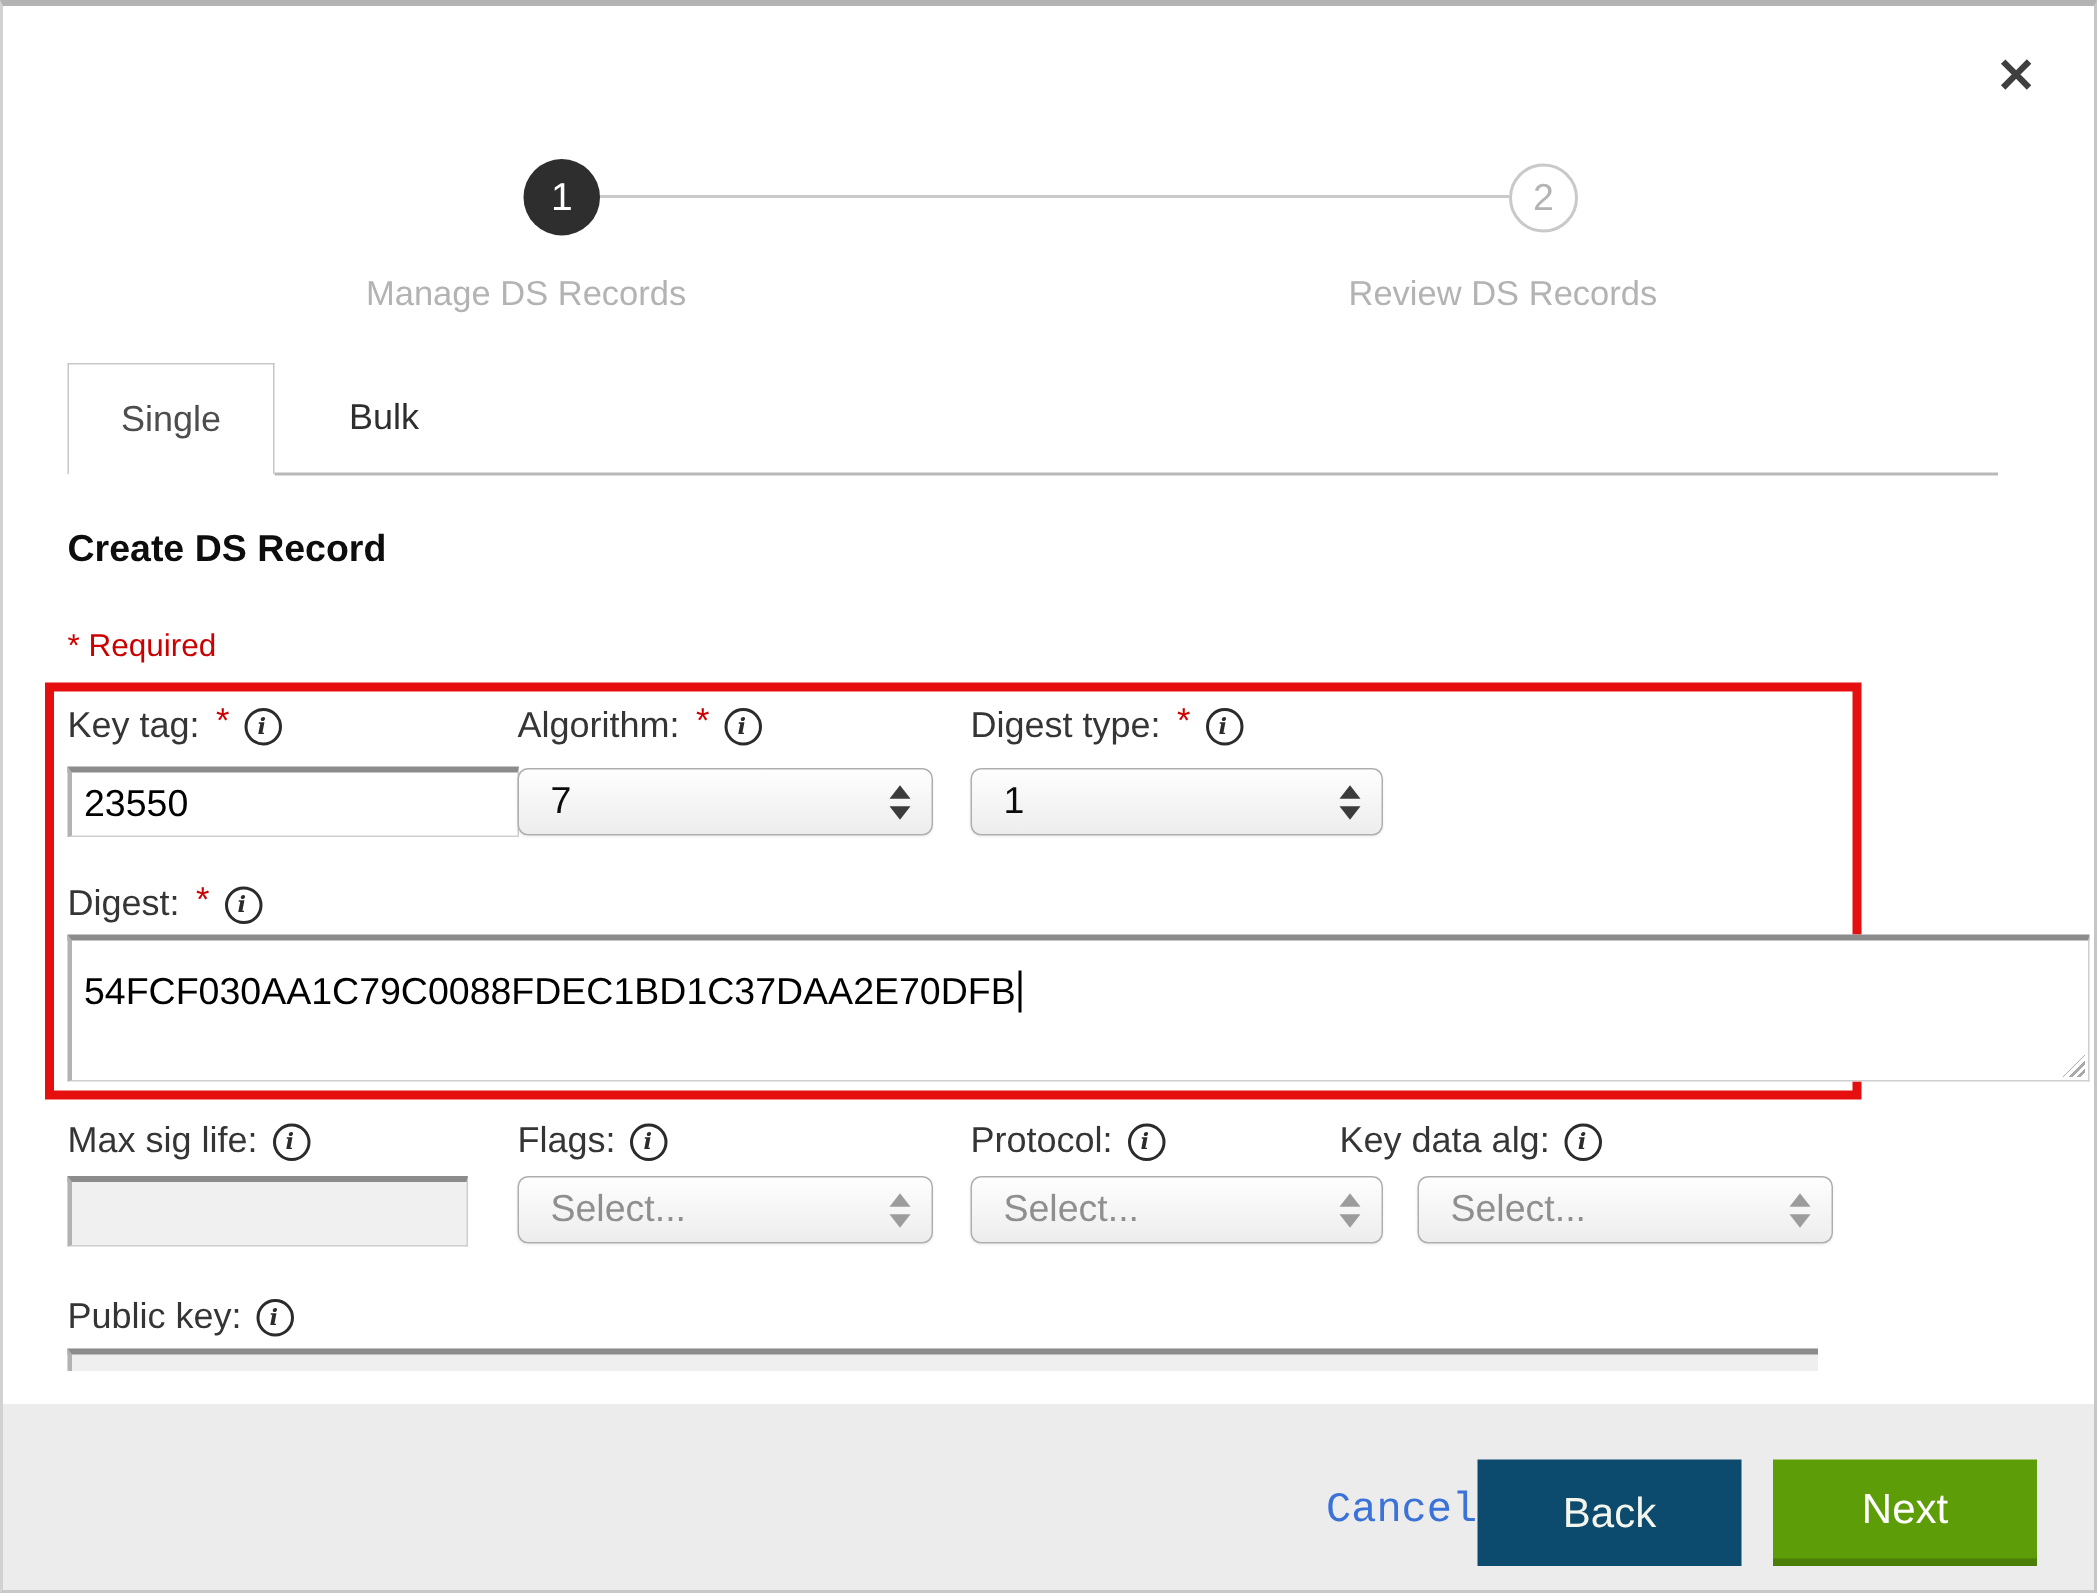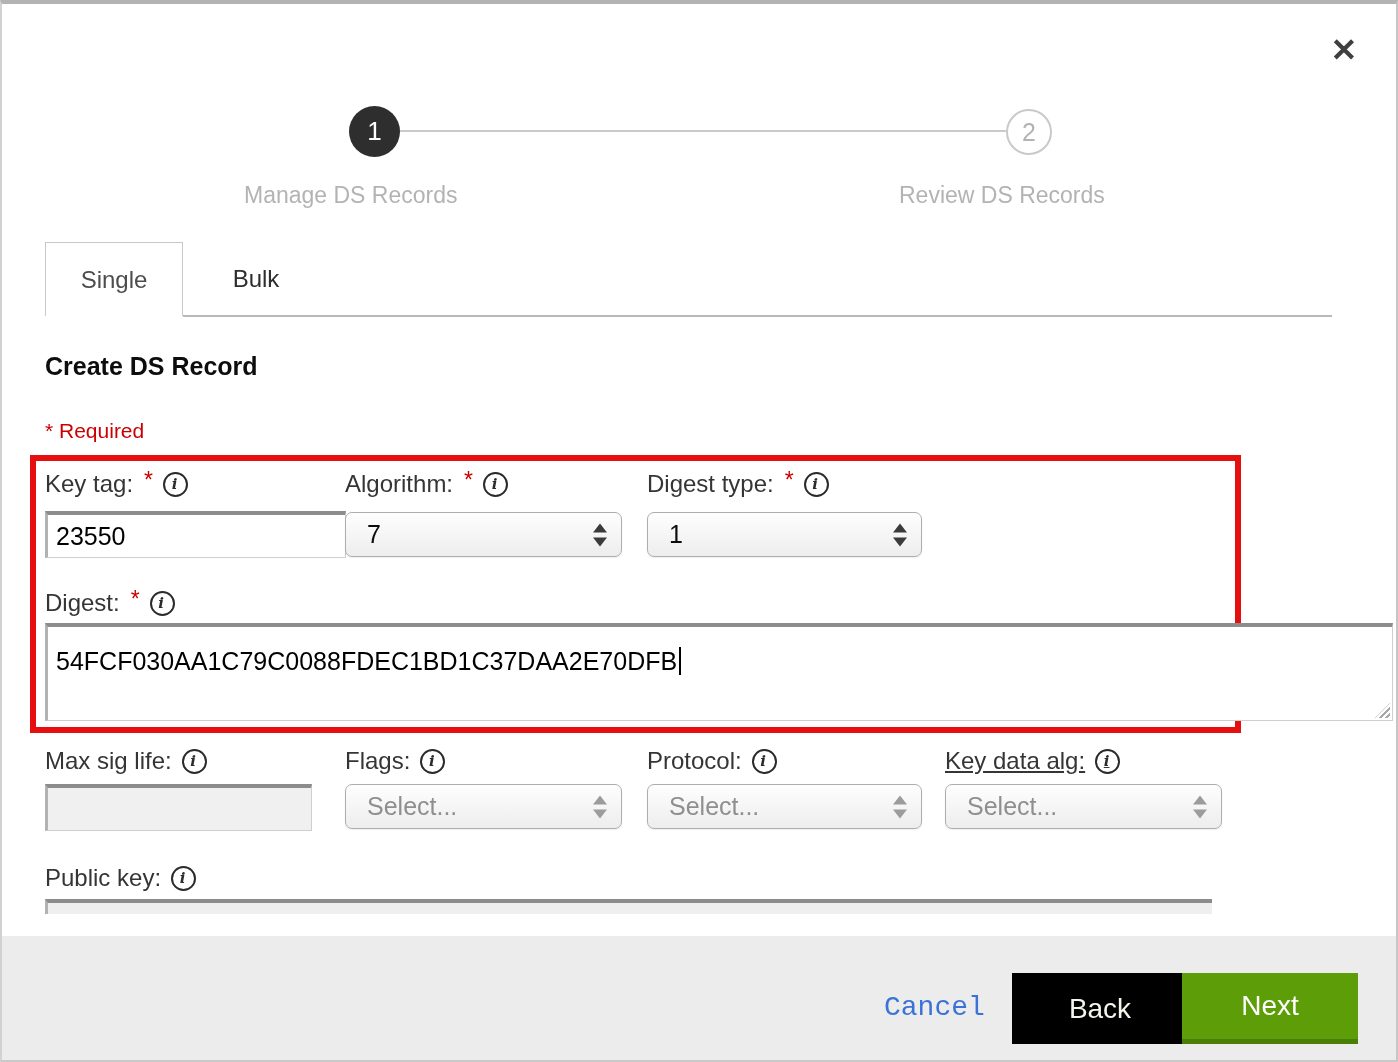--- a/index.html
+++ b/index.html
@@ -71,21 +71,21 @@
   
   .pubkey-sliver{position:absolute;left:43px;top:895px;width:1167px;height:15px;box-sizing:border-box;
     border-top:4px solid #8c8c8c;border-left:3px solid #b2b2b2;background:#efefef;cursor:text;}
 
   
   .footer{position:absolute;left:0;right:0;bottom:0;height:124px;background:#ececec;}
   .cancel-link{position:absolute;left:882px;top:988px;font-size:28px;color:#3b72d8;background:none;border:none;
     font-family:Liberation Mono, monospace;cursor:pointer;padding:0;}
   .btn{position:absolute;top:969px;width:176px;height:71px;border:none;font-family:inherit;font-size:28px;
     display:flex;align-items:center;justify-content:center;box-sizing:border-box;cursor:pointer;}
-  .btn-back{left:983px;background:#000000;color:#f3f6ec;cursor:default;margin-left:27px;}
+  .btn-back{left:983px;background:#0c4a6e;color:#f3f6ec;cursor:default;}
   .btn-next{left:1180px;background:#5c9d08;border-bottom:5px solid #4b7e07;color:#fff;}
 </style>
 </head>
 <body>
 
 <div class="dialog">
 
   <button class="close-btn">✕</button>
 
   <div class="step-line"></div>
@@ -172,21 +172,21 @@
     <span class="info-icon">
         <span>i</span>
       </span>
   </div>
   <div class="field-label" style="left:645px;top:741px;">
     <span>Protocol:</span>
     <span class="info-icon">
         <span>i</span>
       </span>
   </div>
-  <div class="field-label" style="left:943px;top:741px;text-decoration:underline;">
+  <div class="field-label" style="left:891px;top:741px;">
     <span>Key data alg:</span>
     <span class="info-icon">
         <span>i</span>
       </span>
   </div>
 
   <input class="text-input disabled" style="left: 43px; top: 780px; width: 267px; height: 47px;" disabled="" value="">
   <div class="select placeholder" style="left:343px;top:780px;width:277px;">
     <span>Select...</span>
     <span class="sel-arrows">

